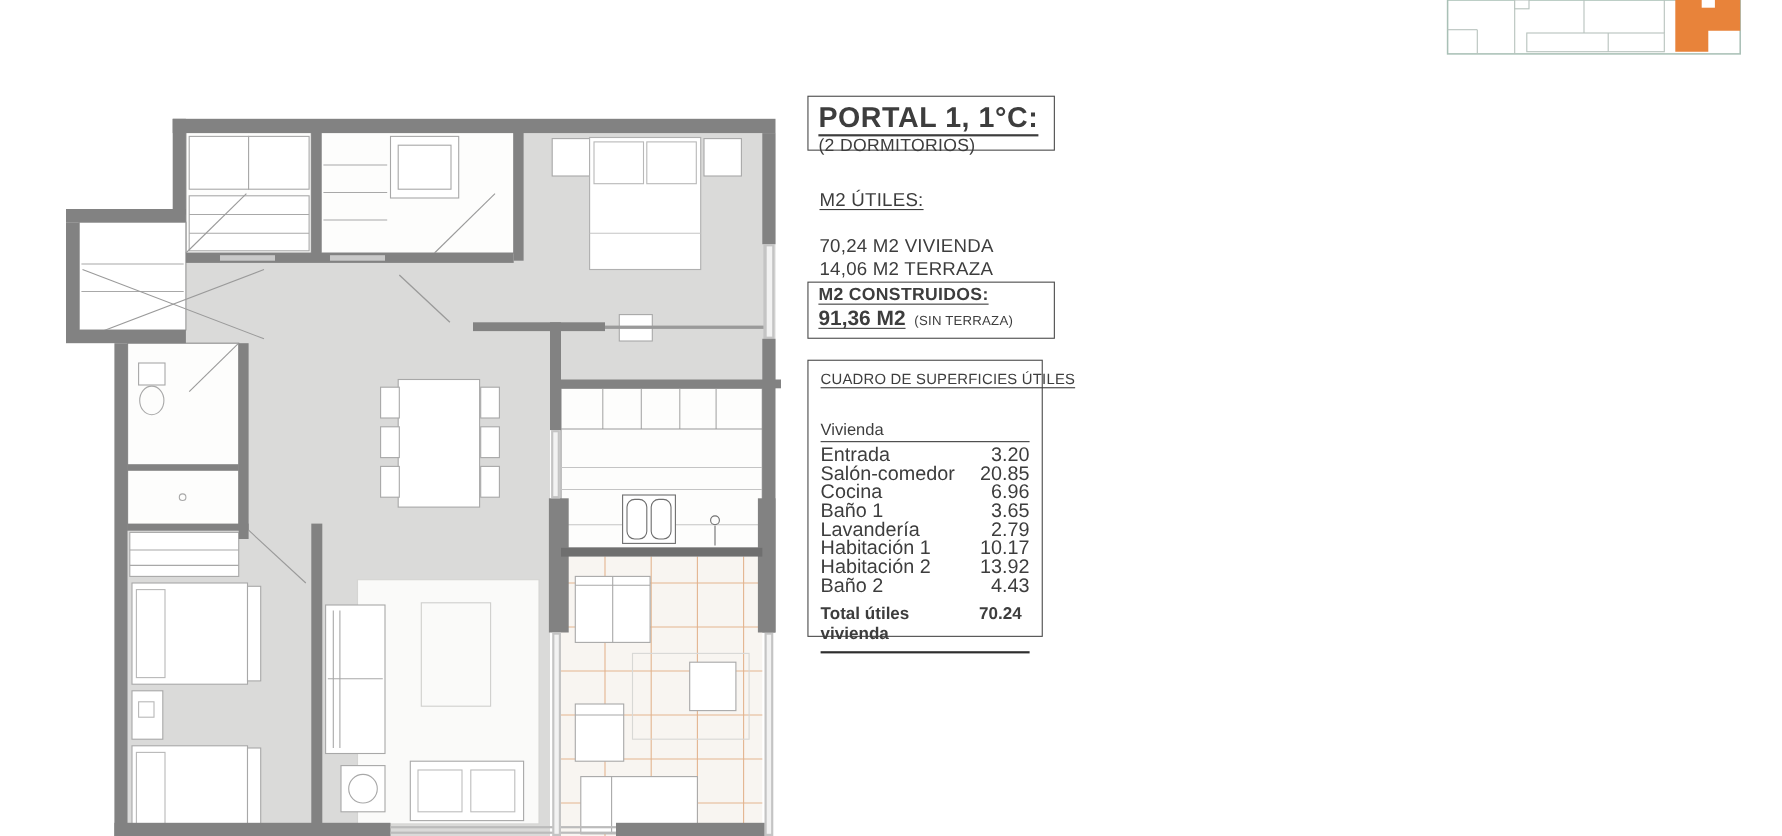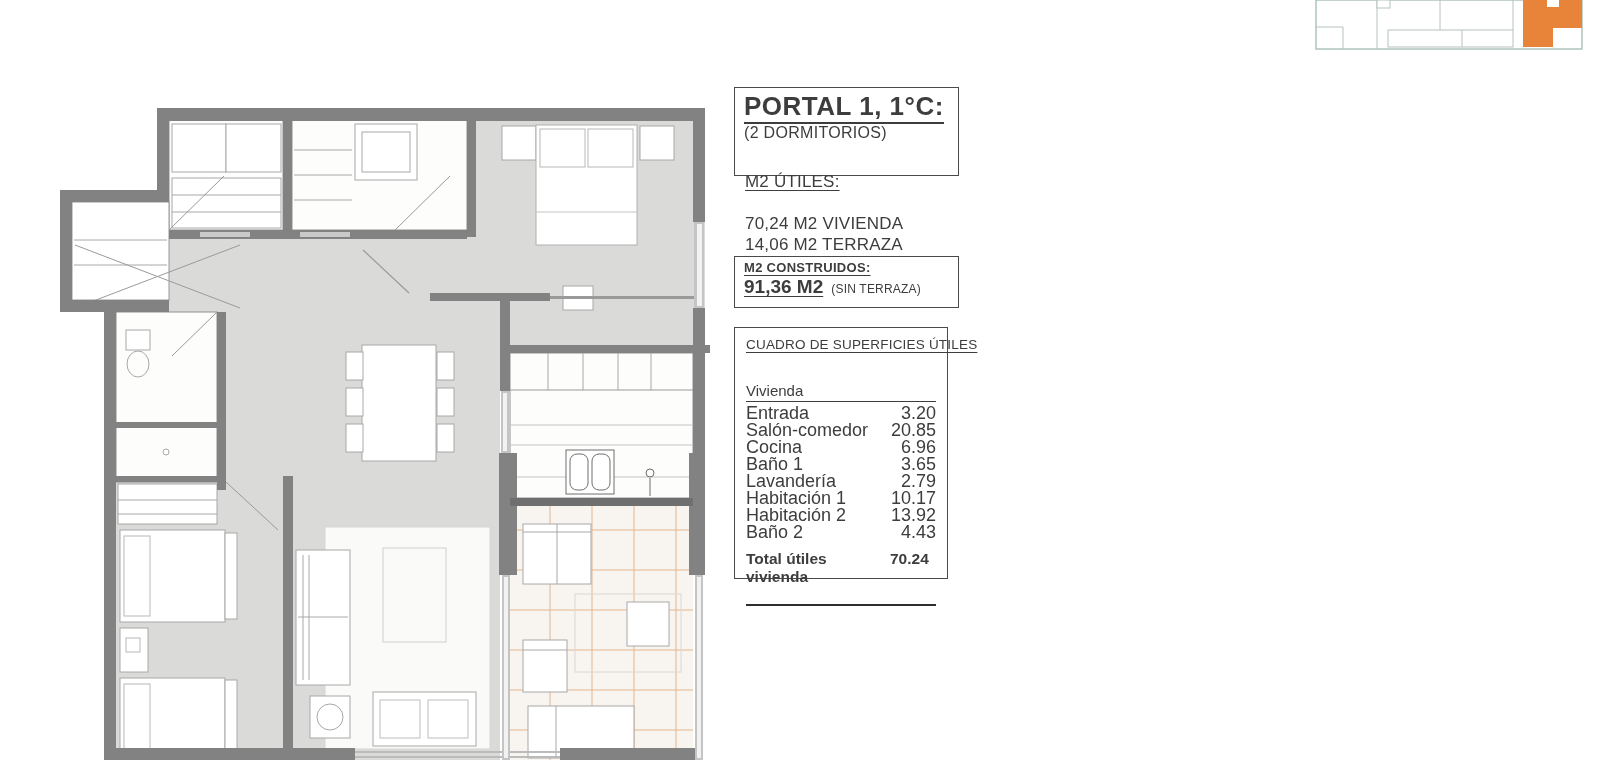--- a/index.html
+++ b/index.html
@@ -5,41 +5,41 @@
   html,body{margin:0;padding:0;}
   body{
     width:1620px;height:760px;position:relative;overflow:hidden;
     background:#ffffff;
     font-family:"Liberation Sans", sans-serif;
     color:#3d3d3d;
   }
   .abs{position:absolute;}
   
   .info-box{border:1.6px solid #4a4a4a;background:#fff;box-sizing:border-box;}
-  .portal-box{left:734px;top:87px;width:225px;height:89px;padding:5px 0 0 9px;}
+  .portal-box{left:734px;top:87px;width:225px;height:50px;padding:5px 0 0 9px;}
   .portal-title{
     font-size:26px;font-weight:700;letter-spacing:.5px;line-height:1.05;
     display:inline-block;border-bottom:2px solid #3d3d3d;padding-bottom:2px;
   }
   .portal-sub{font-size:16px;letter-spacing:.3px;margin-top:0;}
   .utiles-block{left:745px;top:171px;font-size:17px;line-height:21.5px;letter-spacing:.2px;}
   .u-head{text-decoration:underline;text-underline-offset:3px;margin-bottom:20px;}
   .constr-box{left:734px;top:256px;width:225px;height:52px;padding:3px 0 0 9px;}
-  .c-head{font-size:13px;font-weight:600;letter-spacing:.3px;text-decoration:underline;text-underline-offset:3px;}
+  .c-head{font-size:16px;font-weight:600;letter-spacing:.3px;text-decoration:underline;text-underline-offset:3px;}
   .c-row{font-size:19px;margin-top:1px;}
   .c-val{text-decoration:underline;text-underline-offset:3px;font-weight:600;margin-top:24px;}
   .c-note{font-size:12px;letter-spacing:.2px;margin-left:8px;}
   .table-box{left:734px;top:327px;width:214px;height:252px;padding:9px 11px 0 11px;}
   .t-title{font-size:13.5px;letter-spacing:.2px;text-decoration:underline;text-underline-offset:3px;margin-bottom:30px;white-space:nowrap;}
   .t-group{font-size:15px;border-bottom:1.6px solid #3d3d3d;padding-bottom:2px;margin-bottom:3px;}
   .t-row{display:flex;font-size:18px;line-height:17px;}
   .t-row .lbl{flex:1;}
   .t-row .val{width:46px;text-align:right;}
   .t-total{display:flex;font-size:15.5px;font-weight:700;margin-top:9px;
-           border-bottom:2px solid #2e2e2e;padding-bottom:18px;}
+           border-bottom:2px solid #2e2e2e;padding-bottom:6px;}
   .t-total .lbl{flex:1;}
   .t-total .val{width:46px;text-align:left;}
 </style>
 </head>
 <body>
 
 <svg class="abs" style="left:0;top:0" width="1620" height="760" viewBox="0 0 1620 760">
 
   <g>
     <rect x="116" y="230" width="384" height="530" fill="#DADAD9"></rect>

